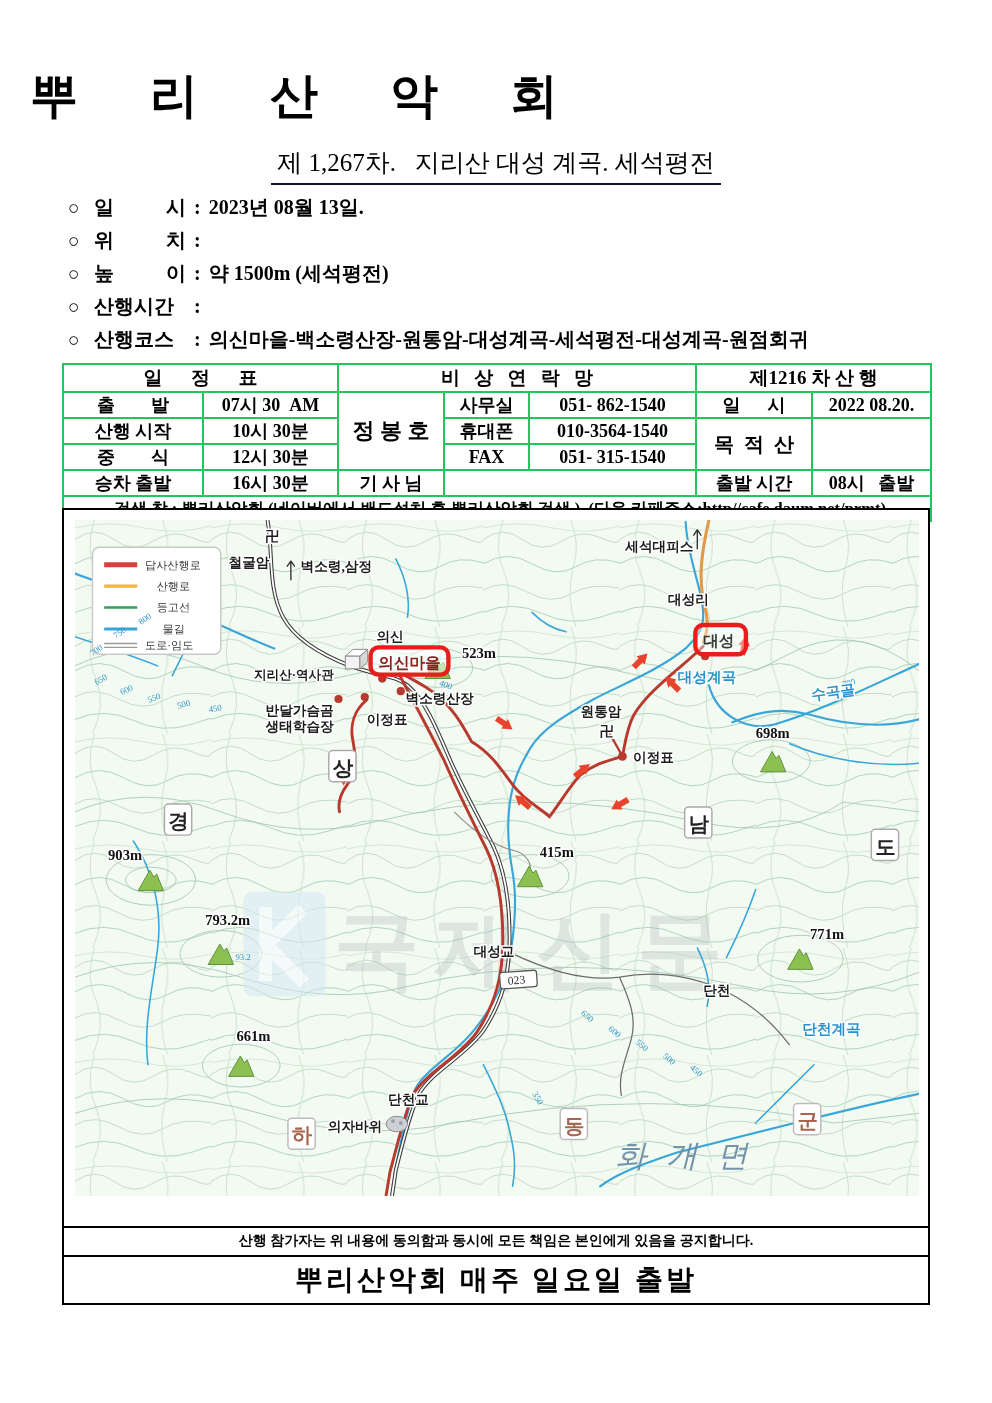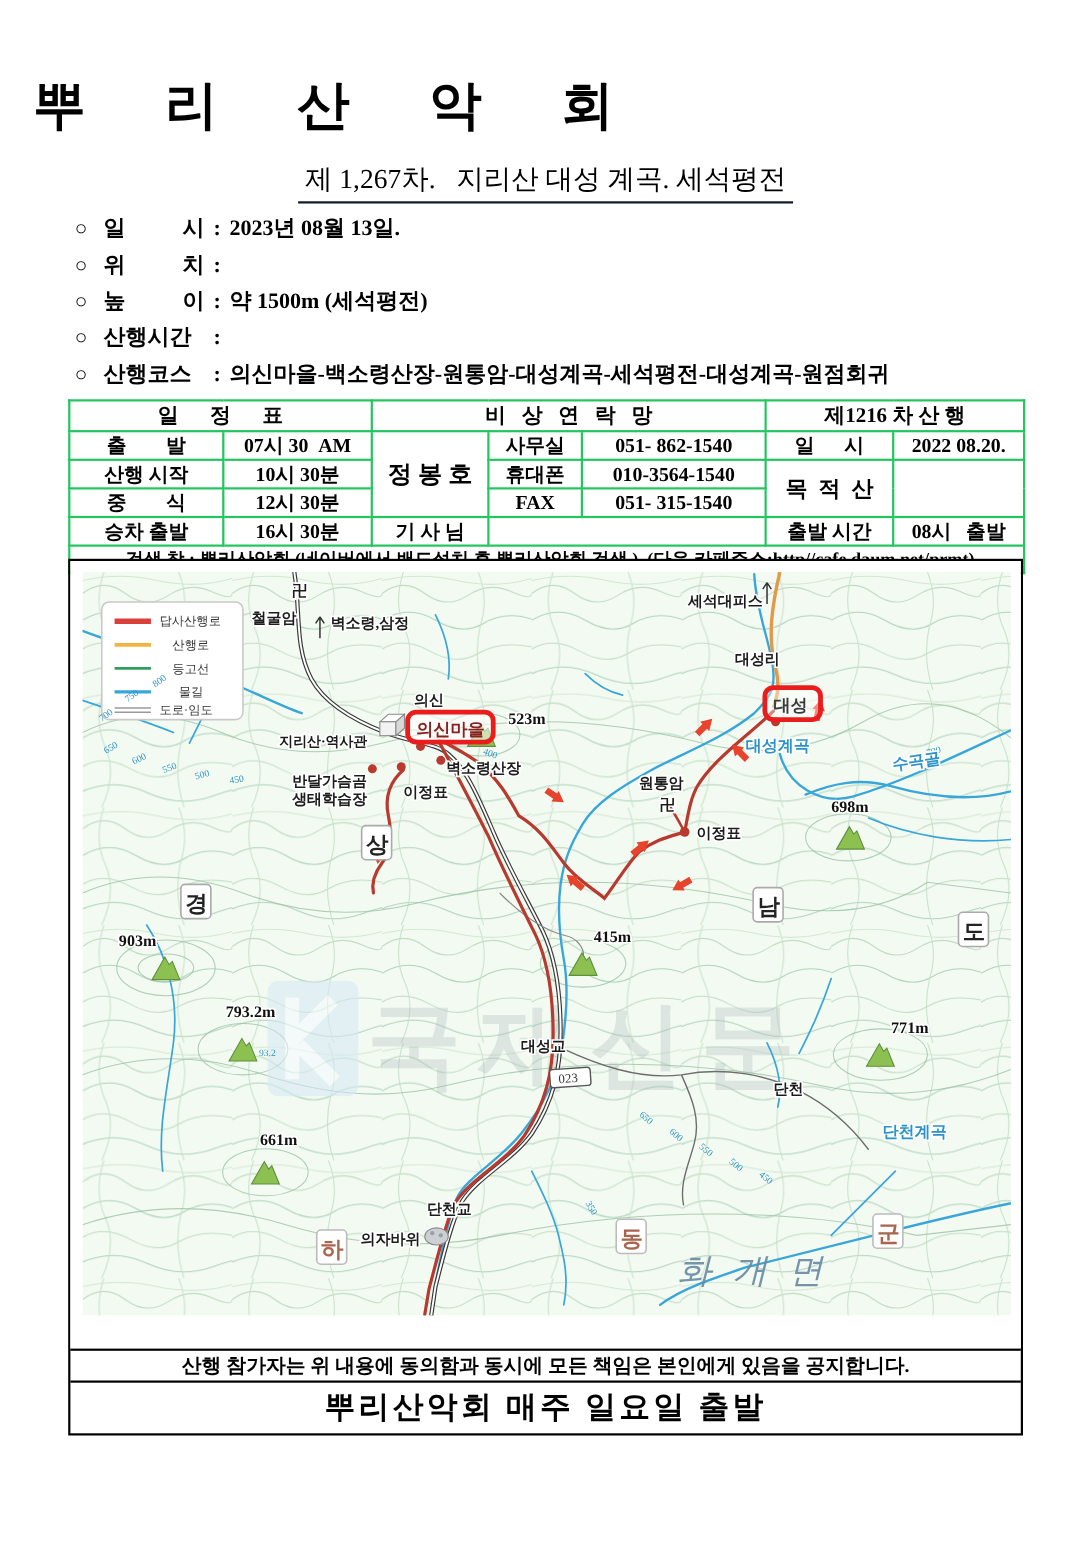--- a/index.html
+++ b/index.html
@@ -18,21 +18,21 @@
   .bullet-value{white-space:pre;}
   table.info{position:absolute;left:62px;top:363px;width:868px;border-collapse:collapse;
              table-layout:fixed;font-weight:bold;}
   table.info td{border:2px solid #22c55e;text-align:center;vertical-align:middle;
                 font-size:18px;padding:0;white-space:pre;overflow:hidden;}
   table.info td.hdr{font-size:19px;}
   table.info td.search{font-size:16.5px;text-align:center;padding-left:6px;}
   .bottombox{position:absolute;left:62px;top:508px;width:868px;border:2px solid #000;box-sizing:border-box;}
   .map-row{height:716px;padding:10px 0 0 11px;box-sizing:border-box;background:#fff;}
   .frow{border-top:2px solid #000;text-align:center;font-weight:bold;}
-  .frow1,.frow2{height:27px;font-size:18px;line-height:26px;white-space:pre;}
+  .frow1,.frow2{height:27px;font-size:14px;line-height:26px;white-space:pre;}
   .frow3{height:46px;font-size:28px;line-height:46px;letter-spacing:3px;}
   
   text{font-family:"Liberation Serif","DejaVu Serif",serif;}
   .mlbl{font-size:14px;font-weight:bold;fill:#1c1c1c;paint-order:stroke;stroke:#ffffff;stroke-width:3px;}
   .mlbl-sm{font-size:13px;}
   .peak{font-size:15px;font-weight:bold;fill:#111;paint-order:stroke;stroke:#fff;stroke-width:3px;}
   .wlbl{font-size:15px;font-weight:bold;fill:#2b93c9;paint-order:stroke;stroke:#fff;stroke-width:3px;}
   .ctr-num{font-size:9px;fill:#2f95c5;}
   .legend-t{font-size:11.5px;fill:#333;}
   .district{font-size:21px;font-weight:bold;}

